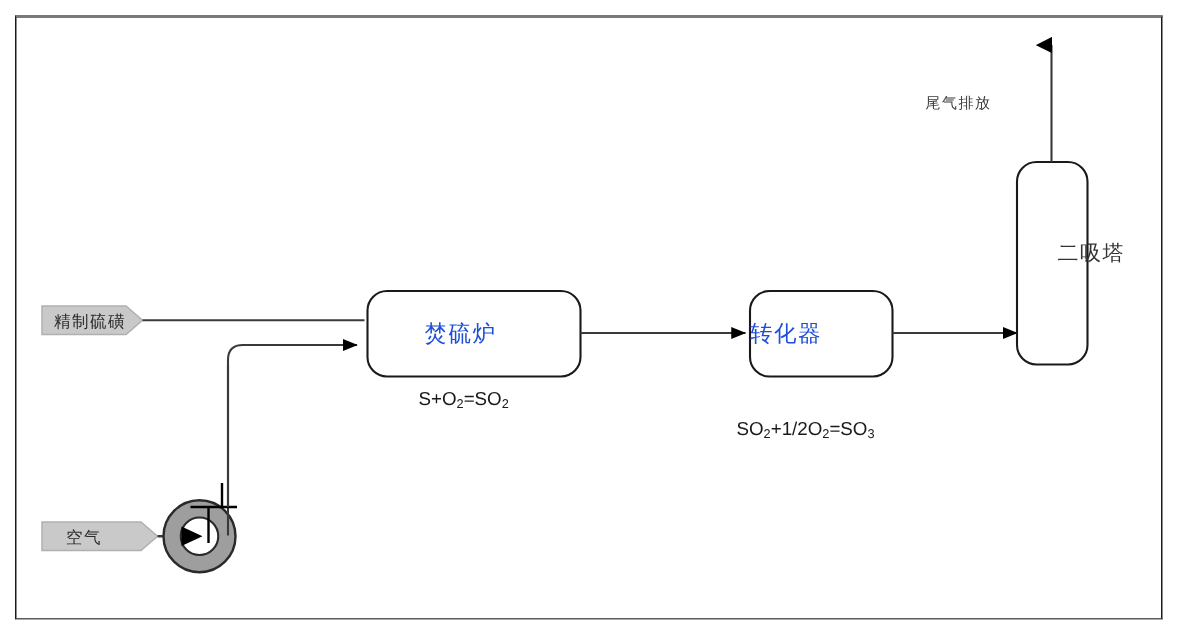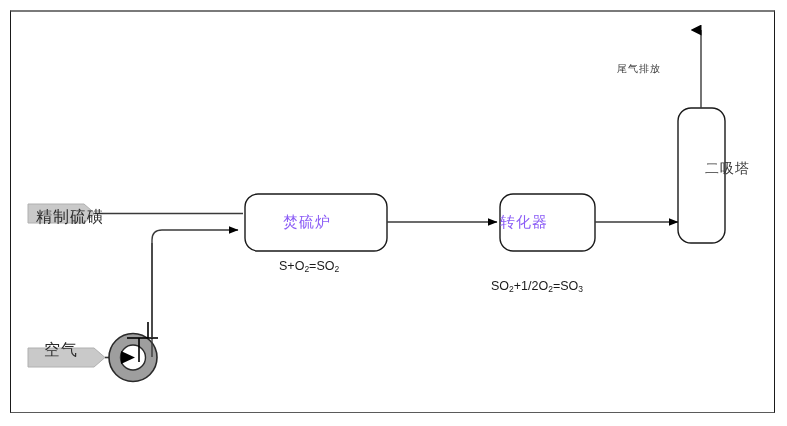--- a/index.html
+++ b/index.html
@@ -34,21 +34,21 @@
   #diagram-svg {
     position: absolute;
     left: 0;
     top: 0;
     width: 787px;
     height: 426px;
   }
   .node-label {
     position: absolute;
     font-size: 15px;
-    color: #8b5cf6;
+    color: #1d4ed8;
     letter-spacing: 1px;
     white-space: nowrap;
     font-family: "DejaVu Sans", "Liberation Sans", sans-serif;
   }
   .formula {
     position: absolute;
     font-size: 12.5px;
     color: #1a1a1a;
     white-space: nowrap;
     font-family: Liberation Sans, sans-serif;
@@ -62,21 +62,21 @@
   .stream-label {
     position: absolute;
     font-size: 11px;
     color: #3a3a3a;
     white-space: nowrap;
     letter-spacing: 1px;
     font-family: "DejaVu Sans", "Liberation Sans", sans-serif;
   }
   .tag-text {
     position: absolute;
-    font-size: 16px;
+    font-size: 11px;
     color: #2b2b2b;
     white-space: nowrap;
     letter-spacing: 1px;
     font-family: "DejaVu Sans", "Liberation Sans", sans-serif;
   }
   .vessel-label {
     position: absolute;
     font-size: 14px;
     color: #333333;
     letter-spacing: 1px;
@@ -140,21 +140,21 @@
 
     <line x1="595" y1="222" x2="678" y2="222" stroke="#3a3a3a" stroke-width="1.4" marker-end="url(#arrowSolid)"></line>
 
     <rect x="678" y="108" width="47" height="135" rx="13" ry="13" fill="#ffffff" stroke="#1a1a1a" stroke-width="1.4"></rect>
 
     <line x1="701" y1="108" x2="701" y2="30" stroke="#3a3a3a" stroke-width="1.4" marker-end="url(#arrowUp)"></line>
   </svg>
 
   <div class="tag-text" style="left:36px; top:207px;">精制硫磺</div>
 
-  <div class="tag-text" style="left:44px; top:340px;">空气</div>
+  <div class="tag-text" style="left:44px; top:351px;">空气</div>
 
   <div class="node-label" style="left:283px; top:213px;">焚硫炉</div>
 
   <div class="formula" style="left:279px; top:259px;">S+O<sub>2</sub>=SO<sub>2</sub></div>
 
   <div class="node-label" style="left:500px; top:213px;">转化器</div>
 
   <div class="formula" style="left:491px; top:259px;margin-top:20px;">SO<sub>2</sub>+1/2O<sub>2</sub>=SO<sub>3</sub></div>
 
   <div class="vessel-label" style="left:680px; top:160px;margin-left:25px;">二吸塔</div>

